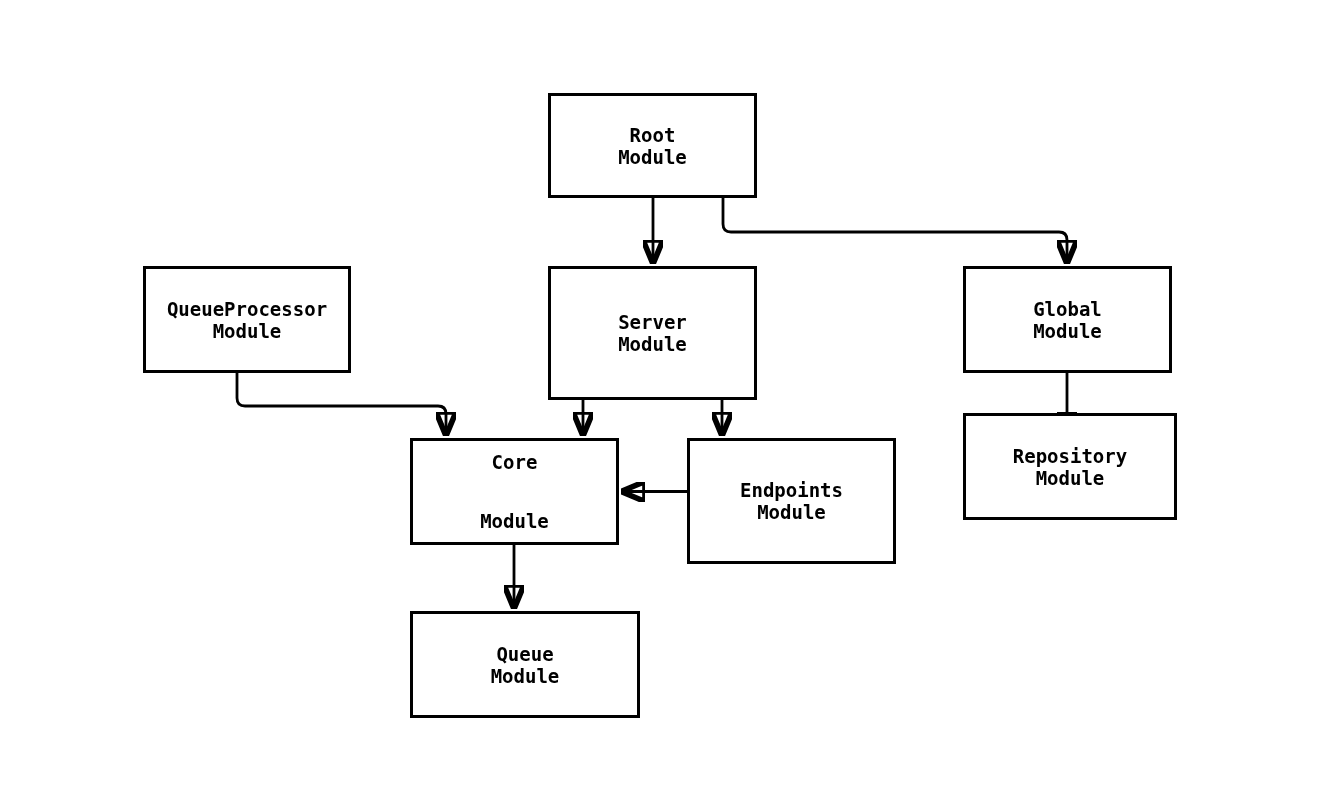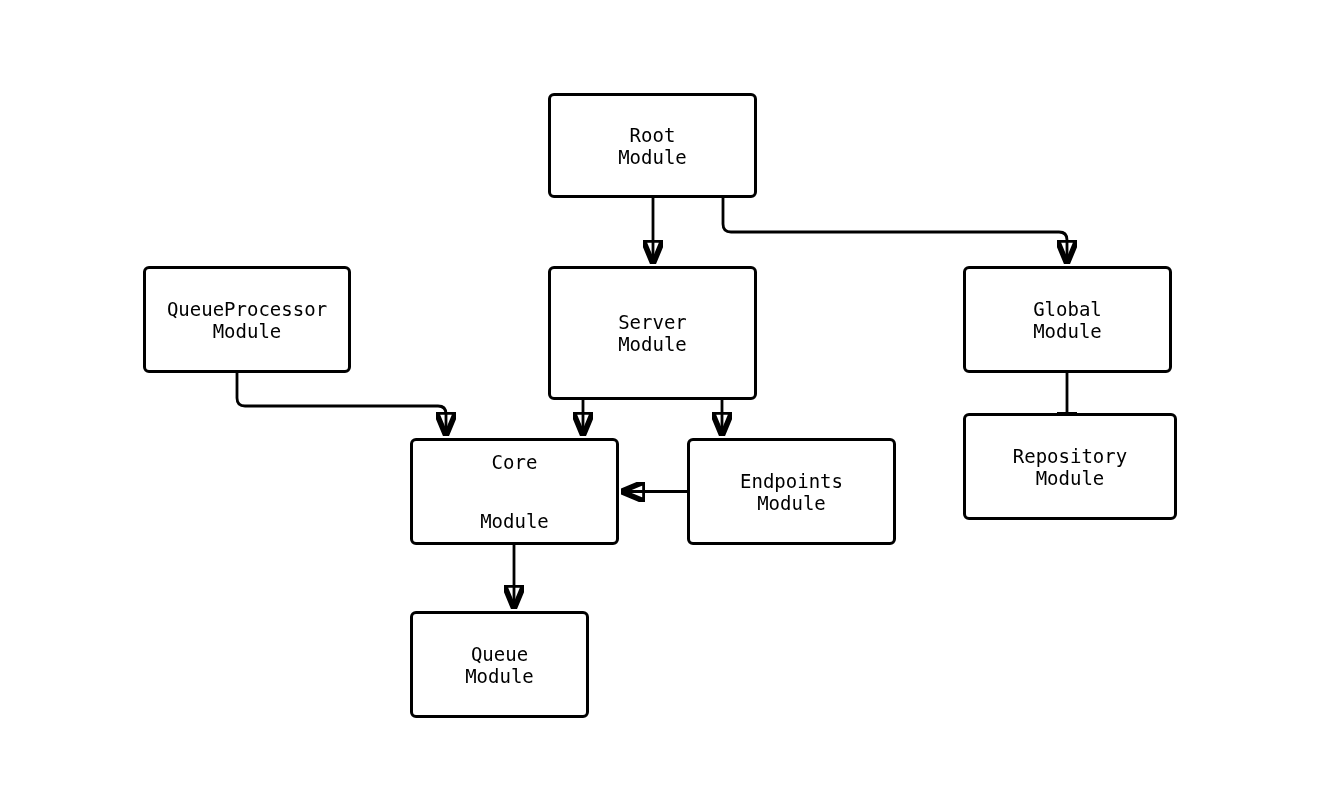--- a/index.html
+++ b/index.html
@@ -25,28 +25,28 @@
   .edges-layer path {
     fill: none;
     stroke: #000000;
     stroke-width: 2.8;
   }
   .node {
     position: absolute;
     box-sizing: border-box;
     background: #ffffff;
     border: 3px solid #000000;
-    border-radius: 6px;
+    border-radius: 0;
     display: flex;
     flex-direction: column;
     align-items: center;
     justify-content: center;
     text-align: center;
     color: #000000;
-    font-weight: normal;
+    font-weight: bold;
     font-size: 19px;
     line-height: 22px;
     letter-spacing: 0px;
   }
   .node span {
     display: block;
     white-space: nowrap;
   }
 </style>
 </head>
@@ -89,28 +89,28 @@
   <div class="node" style="left:963px; top:266px; width:209px; height:107px;">
     <span>Global</span>
     <span>Module</span>
   </div>
 
   <div class="node" style="left:410px; top:438px; width:209px; height:107px;gap:37px;">
     <span>Core</span>
     <span>Module</span>
   </div>
 
-  <div class="node" style="left:687px; top:438px; width:209px; height:107px;">
+  <div class="node" style="left:687px; top:438px; width:209px; height:126px;">
     <span>Endpoints</span>
     <span>Module</span>
   </div>
 
   <div class="node" style="left:963px; top:413px; width:214px; height:107px;">
     <span>Repository</span>
     <span>Module</span>
   </div>
 
-  <div class="node" style="left:410px; top:611px; width:179px; height:107px;">
+  <div class="node" style="left:410px; top:611px; width:230px; height:107px;">
     <span>Queue</span>
     <span>Module</span>
   </div>
 
 </div>
 
 </body></html>

